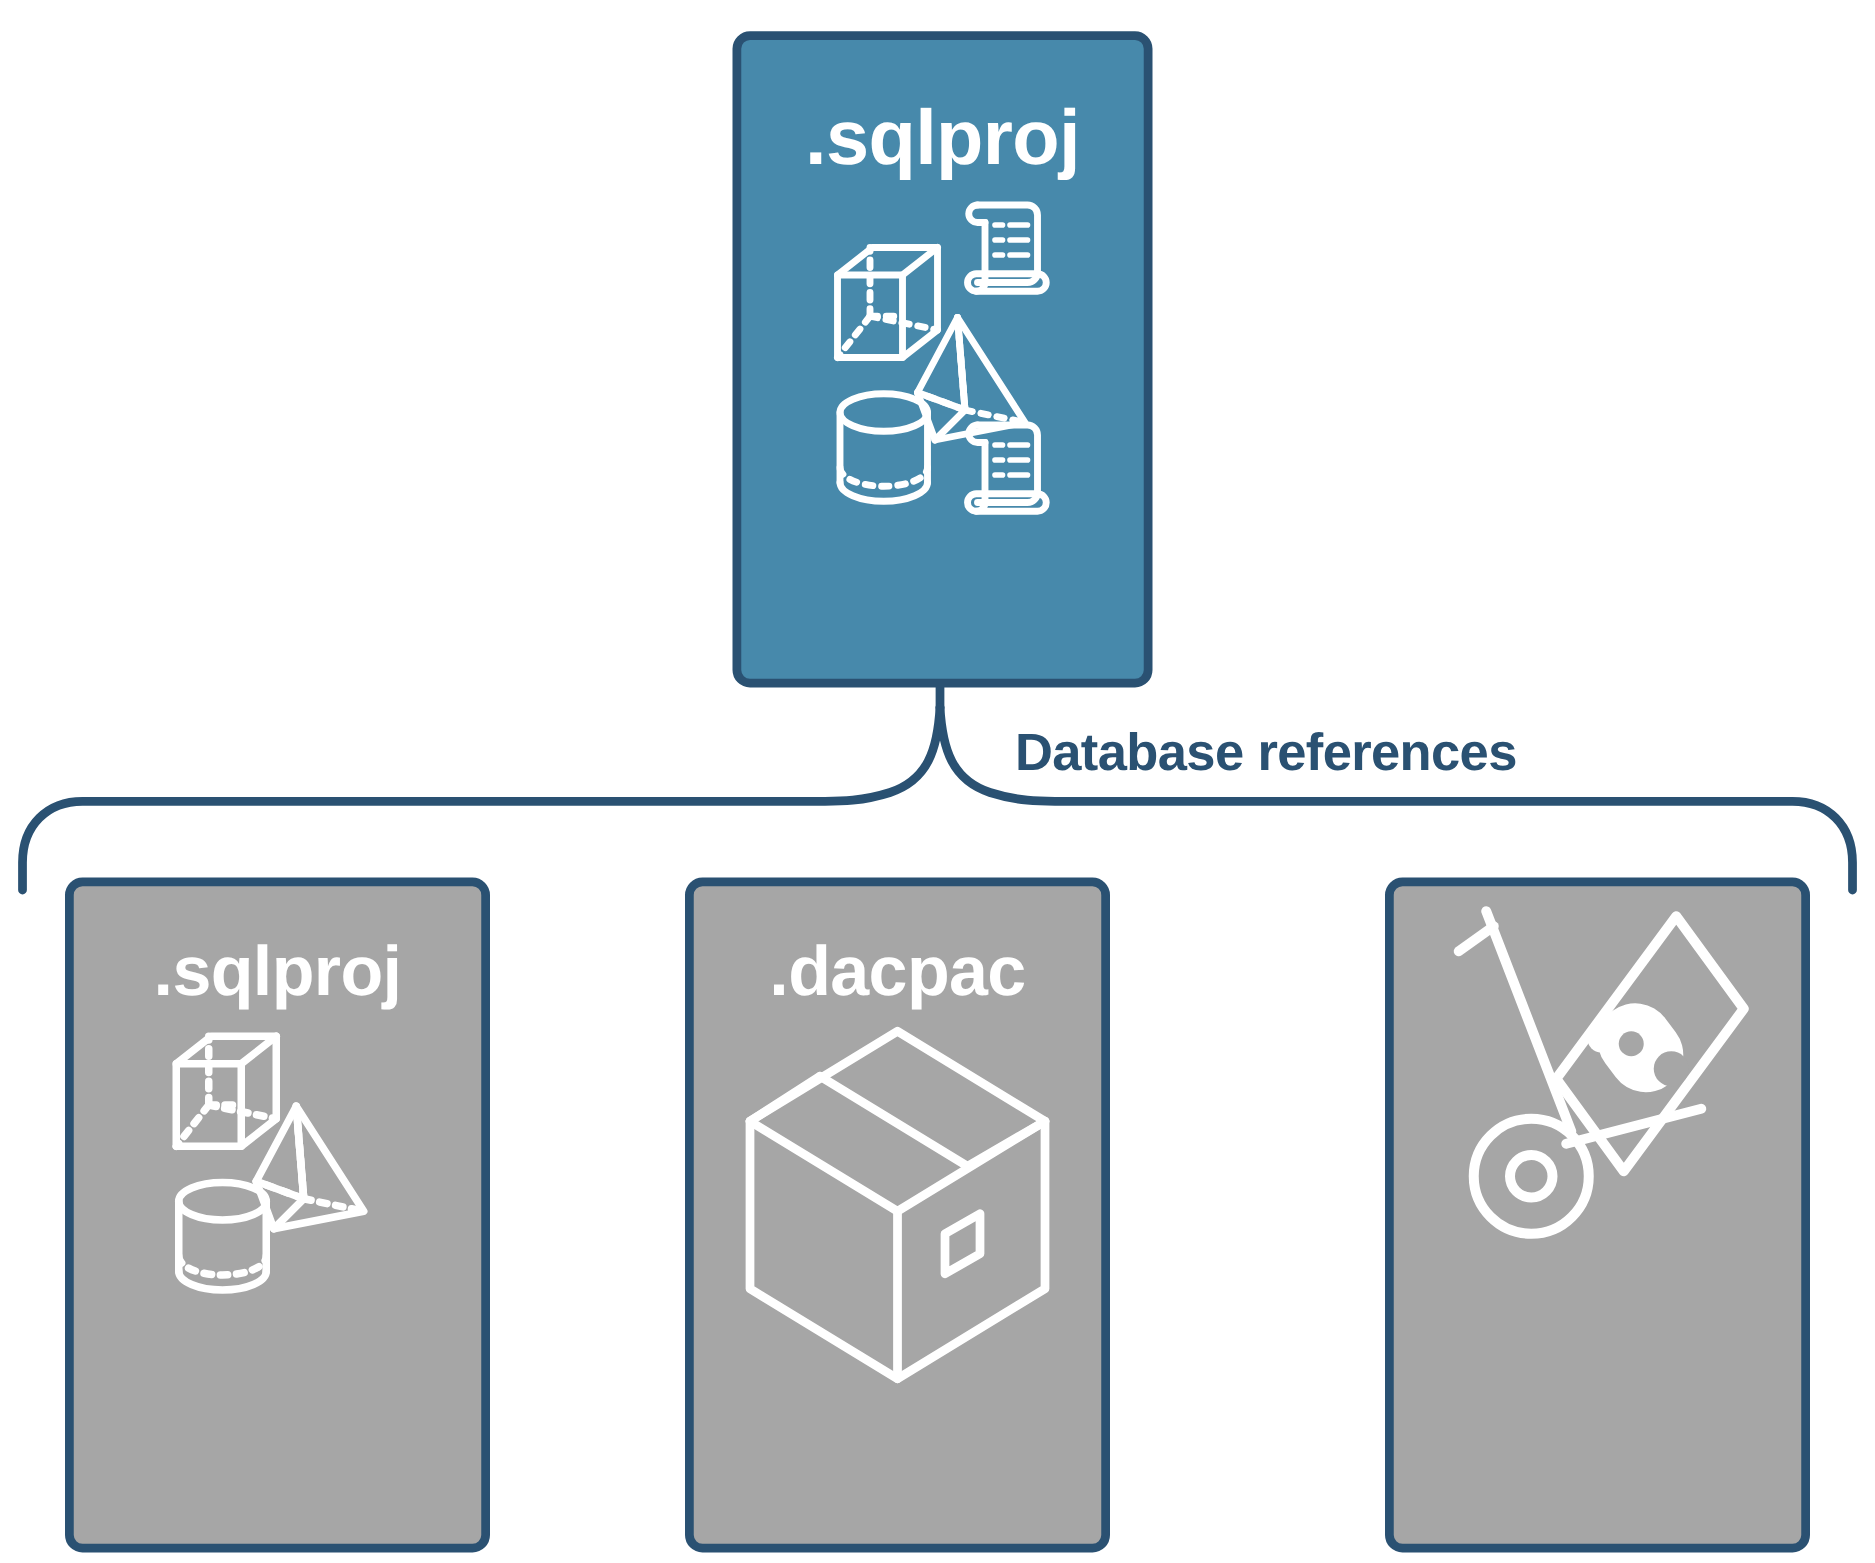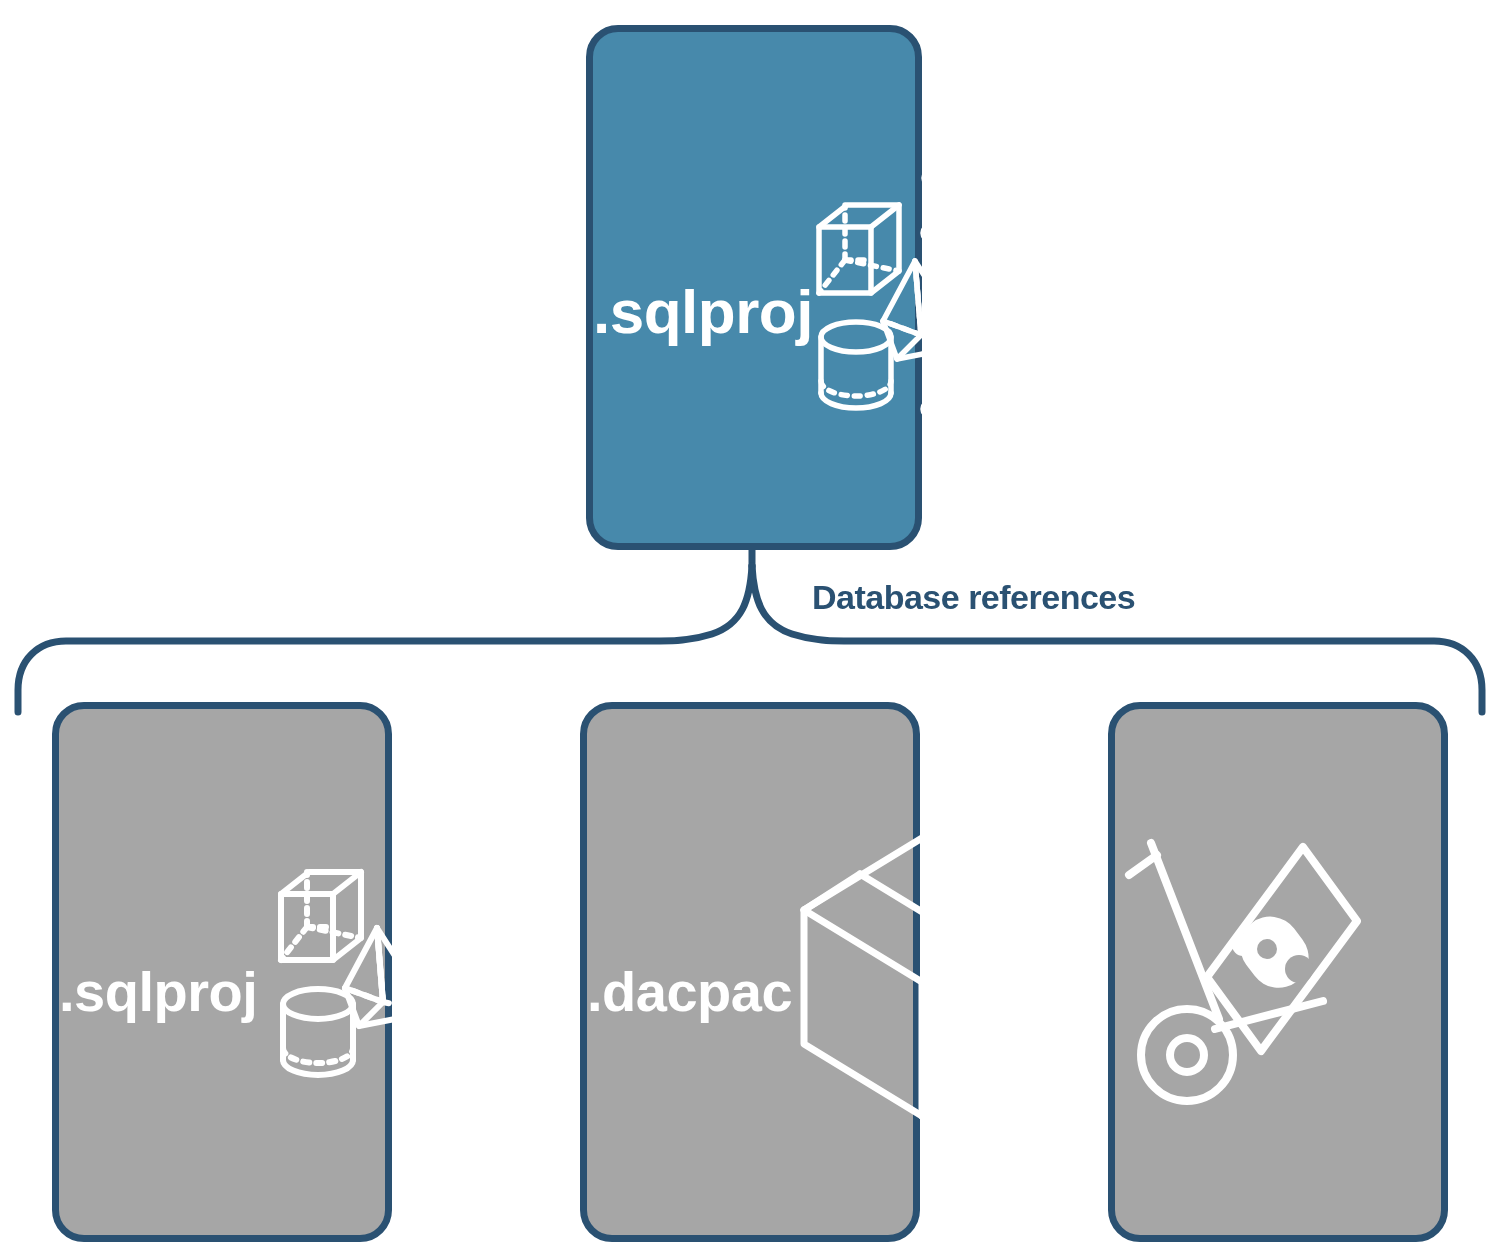--- a/index.html
+++ b/index.html
@@ -15,25 +15,25 @@
     overflow: hidden;
   }
   #canvas {
     position: absolute;
     inset: 0;
     width: 1500px;
     height: 1250px;
   }
   .node-box {
     position: absolute;
-    border-radius: 32px;
+    border-radius: 14px;
     box-sizing: border-box;
     border: 7px solid #2a5172;
     display: flex;
-    flex-direction: row;
+    flex-direction: column;
     align-items: center;
   }
   .node-label {
     color: #ffffff;
     font-weight: bold;
     letter-spacing: -0.5px;
     line-height: 1;
     white-space: nowrap;
   }
   #top-node {
@@ -50,34 +50,34 @@
   #top-node .icon-cluster {
     margin-top: 12px;
   }
   .bottom-node {
     top: 702px;
     width: 340px;
     height: 540px;
     background: #a6a6a6;
   }
   #node-sqlproj  { left: 52px; }
-  #node-dacpac   { left: 580px; }
+  #node-dacpac   { left: 548px; }
   #node-nupkg    { left: 1108px; }
   .bottom-node .node-label {
     font-size: 56px;
     margin-top: 40px;
   }
   .bottom-node .icon-cluster {
     margin-top: 14px;
   }
   #brace-label {
     position: absolute;
     left: 812px;
     top: 578px;
-    font-size: 34px;
+    font-size: 42px;
     font-weight: bold;
     color: #2a5172;
     letter-spacing: -0.5px;
     white-space: nowrap;
     text-align: right;
   }
   .icon-cluster { display: block; }
 </style>
 </head>
 <body>

